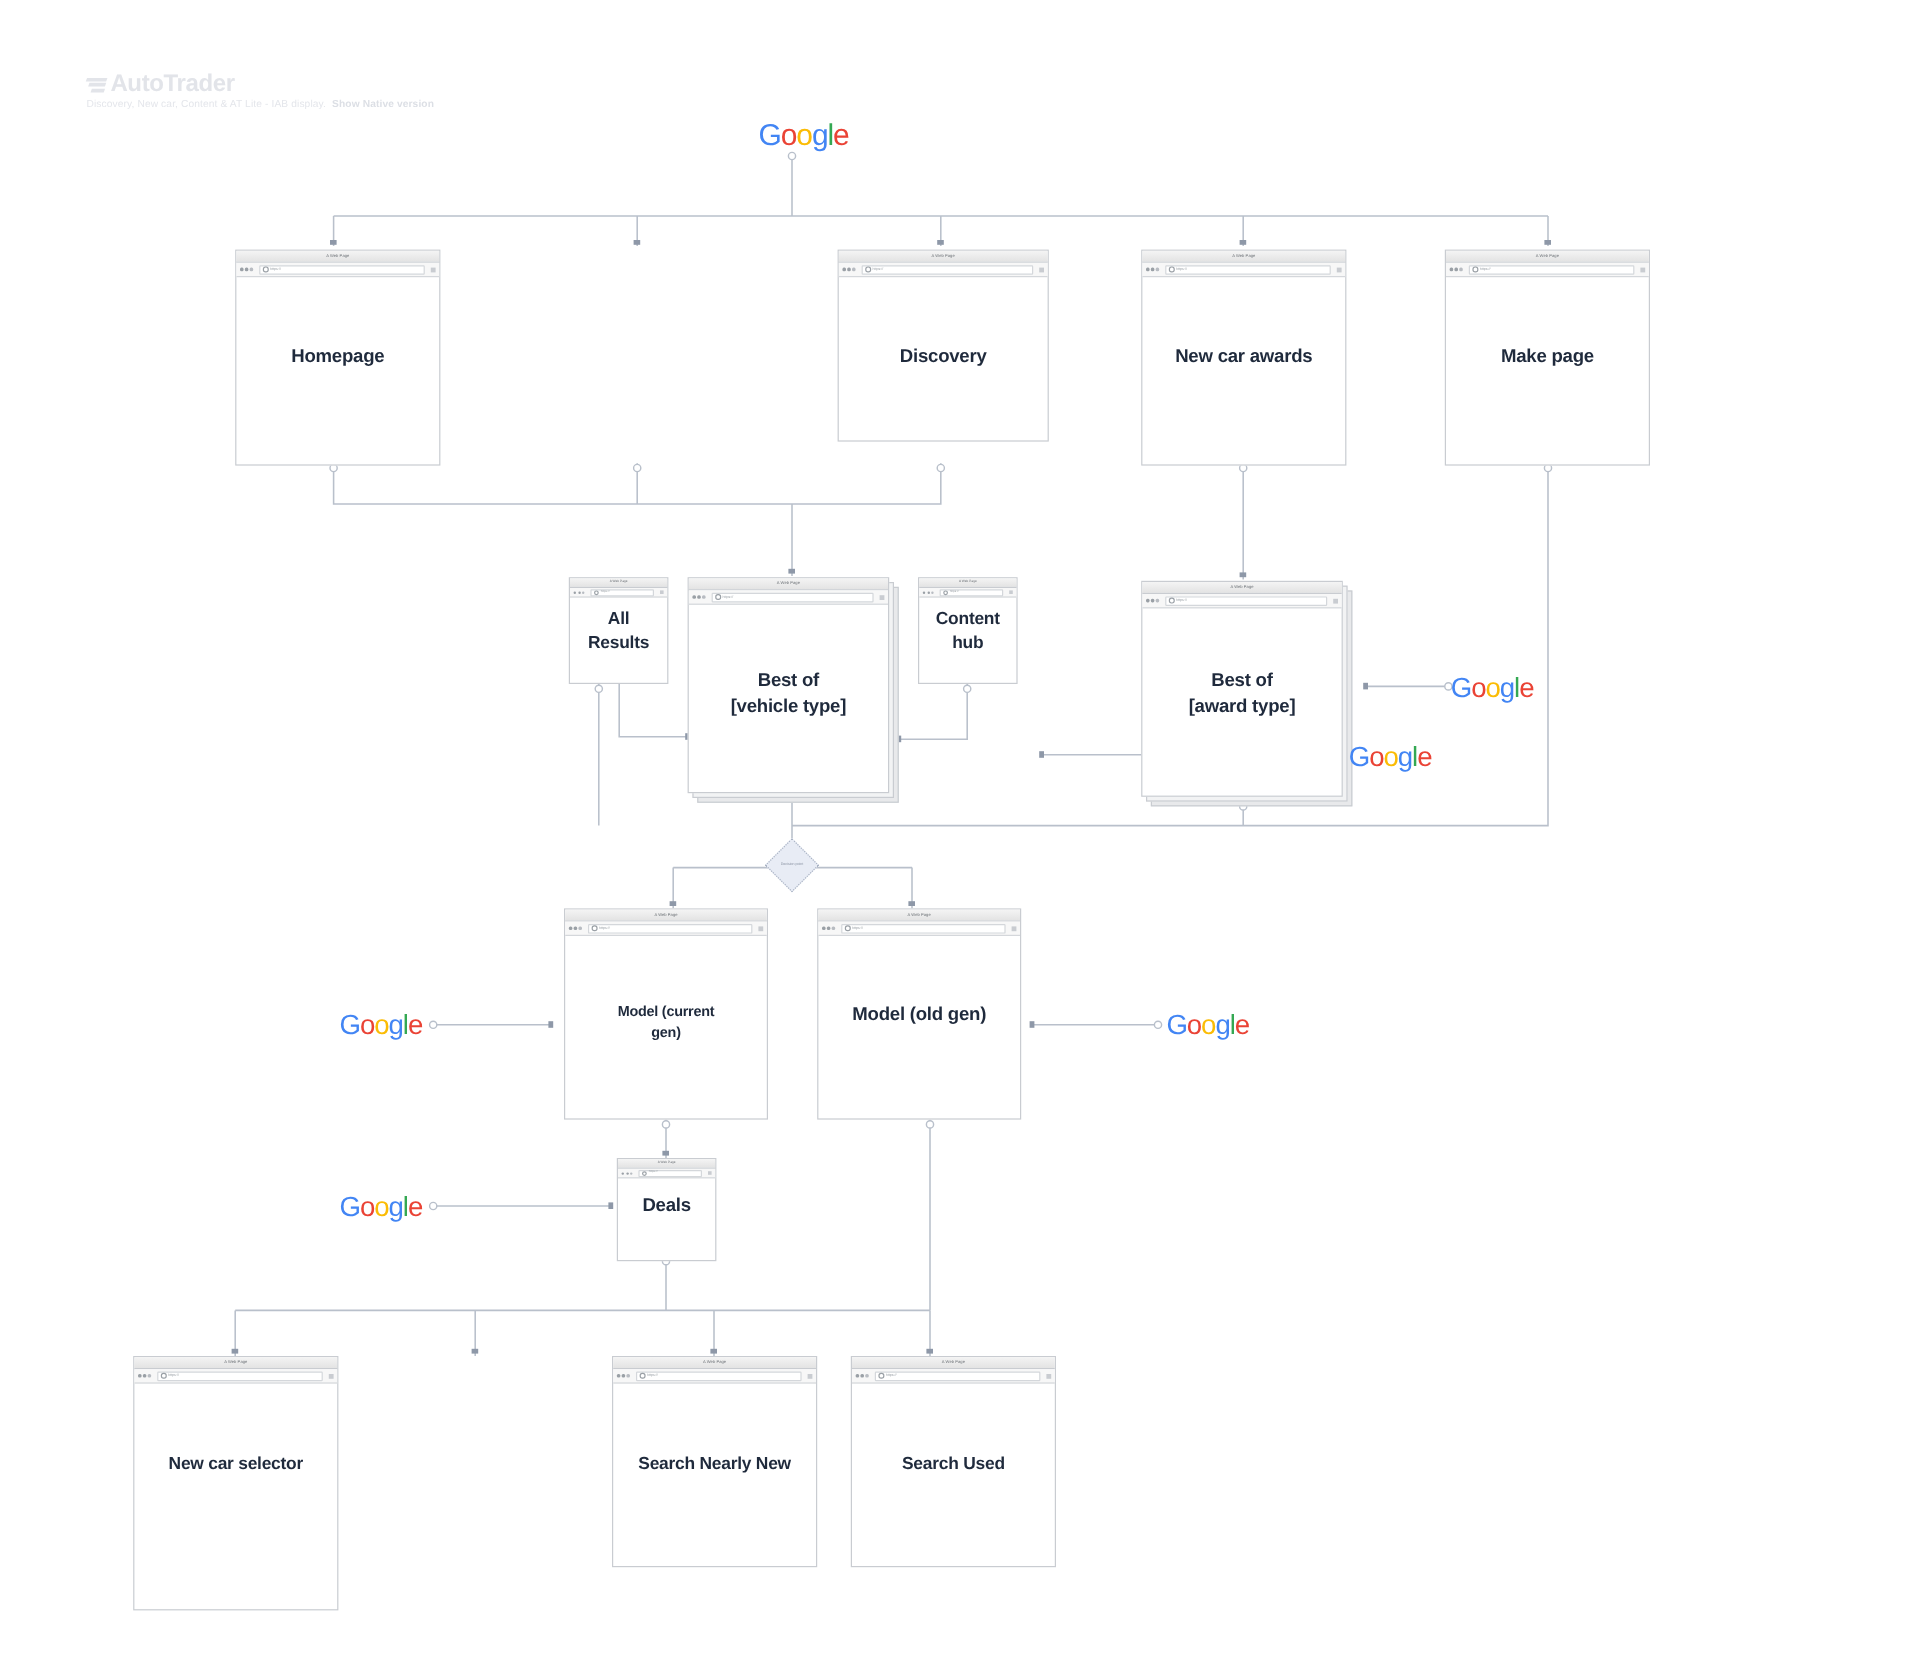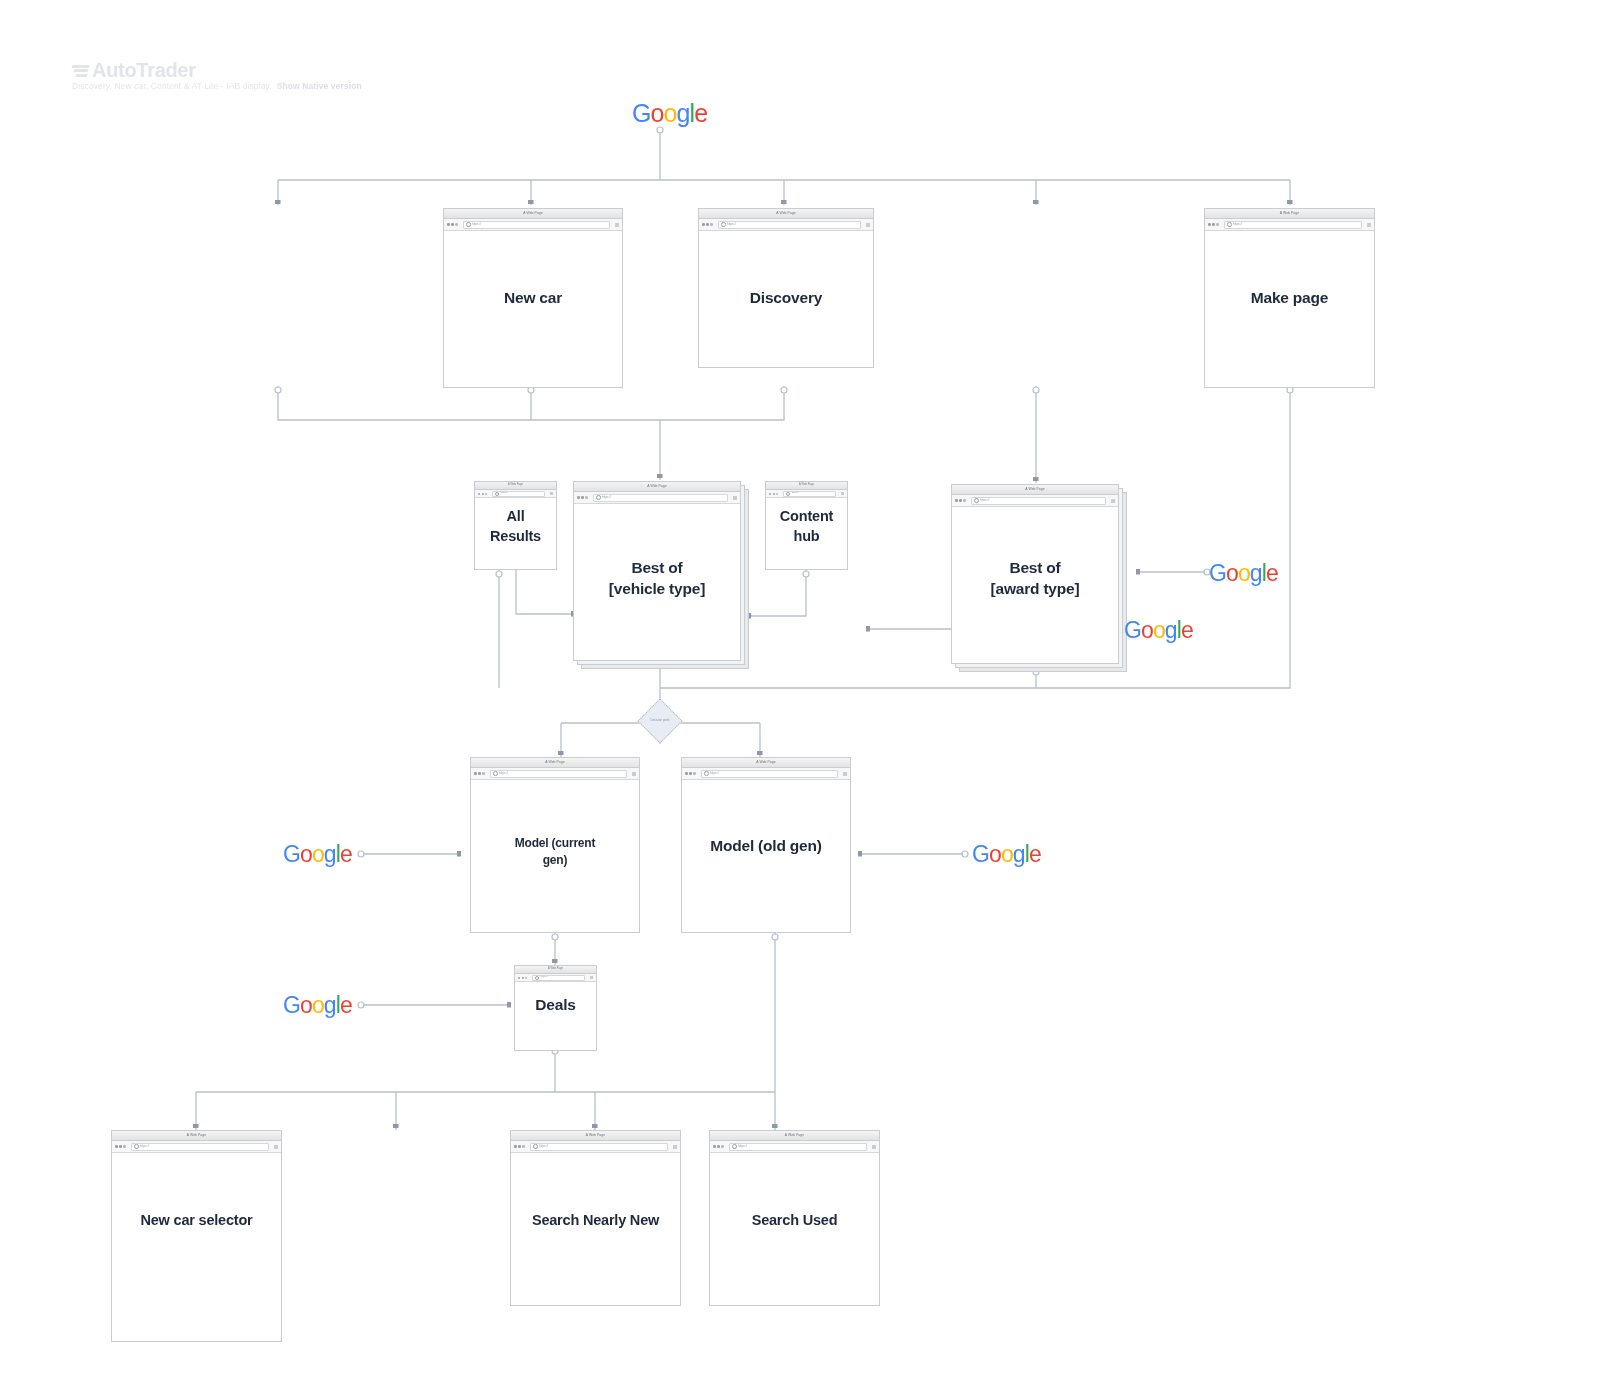--- a/index.html
+++ b/index.html
@@ -217,41 +217,41 @@
       <circle cx="361" cy="854" r="3"></circle>
       <circle cx="965" cy="854" r="3"></circle>
       <circle cx="361" cy="1005" r="3"></circle>
     </g>
   </svg>
 
   <div class="gbadge" style="left:632px;top:101px;font-size:25px;">
     <span class="b">G</span><span class="r">o</span><span class="y">o</span><span class="b">g</span><span class="g">l</span><span class="r">e</span>
   </div>
 
-
-  <div class="node" style="left:443px;top:208px;width:180px;height:180px;">
-    <div class="win">
-      <div class="titlebar">
-        <span class="wintitle">A Web Page</span>
-      </div>
-      <div class="toolbar">
-        <span class="dots">
-            <i></i>
-            <i></i>
-            <i class="g"></i>
-          </span>
-        <span class="urlbar">
-          <span class="mag"></span>
-          <span class="utxt">https://</span>
-        </span>
-        <span class="tb-right"></span>
-      </div>
-    </div>
-    <div class="label" style="top:79px;font-size:15.5px;">New car</div>
-  </div>
+  <div class="node" style="left:196px;top:208px;width:171px;height:180px;">
+    <div class="win">
+      <div class="titlebar">
+        <span class="wintitle">A Web Page</span>
+      </div>
+      <div class="toolbar">
+        <span class="dots">
+            <i></i>
+            <i></i>
+            <i class="g"></i>
+          </span>
+        <span class="urlbar">
+          <span class="mag"></span>
+          <span class="utxt">https://</span>
+        </span>
+        <span class="tb-right"></span>
+      </div>
+    </div>
+    <div class="label" style="top:79px;font-size:15.5px;">Homepage</div>
+  </div>
+
 
   <div class="node" style="left:698px;top:208px;width:176px;height:160px;">
     <div class="win">
       <div class="titlebar">
         <span class="wintitle">A Web Page</span>
       </div>
       <div class="toolbar">
         <span class="dots">
             <i></i>
             <i></i>
@@ -260,20 +260,40 @@
         <span class="urlbar">
           <span class="mag"></span>
           <span class="utxt">https://</span>
         </span>
         <span class="tb-right"></span>
       </div>
     </div>
     <div class="label" style="top:79px;font-size:15.5px;">Discovery</div>
   </div>
 
+  <div class="node" style="left:951px;top:208px;width:171px;height:180px;">
+    <div class="win">
+      <div class="titlebar">
+        <span class="wintitle">A Web Page</span>
+      </div>
+      <div class="toolbar">
+        <span class="dots">
+            <i></i>
+            <i></i>
+            <i class="g"></i>
+          </span>
+        <span class="urlbar">
+          <span class="mag"></span>
+          <span class="utxt">https://</span>
+        </span>
+        <span class="tb-right"></span>
+      </div>
+    </div>
+    <div class="label" style="top:79px;font-size:15.5px;">New car awards</div>
+  </div>
 
   <div class="node" style="left:1204px;top:208px;width:171px;height:180px;">
     <div class="win">
       <div class="titlebar">
         <span class="wintitle">A Web Page</span>
       </div>
       <div class="toolbar">
         <span class="dots">
             <i></i>
             <i></i>

